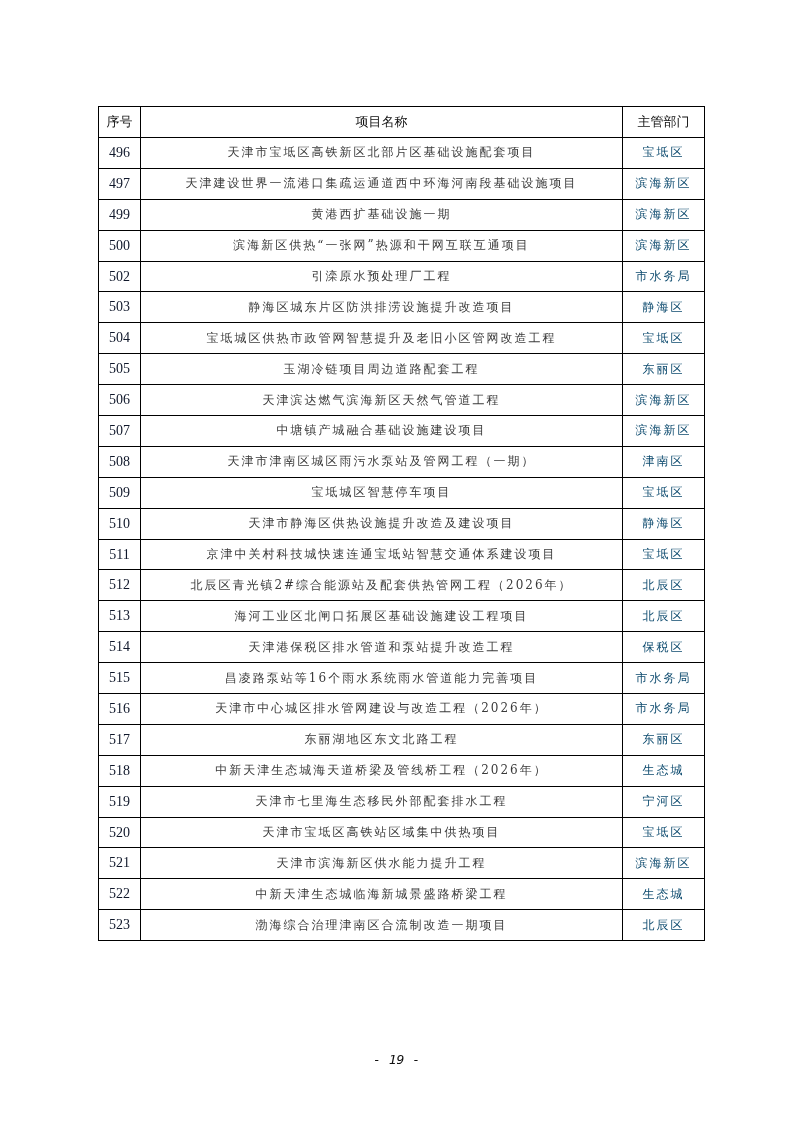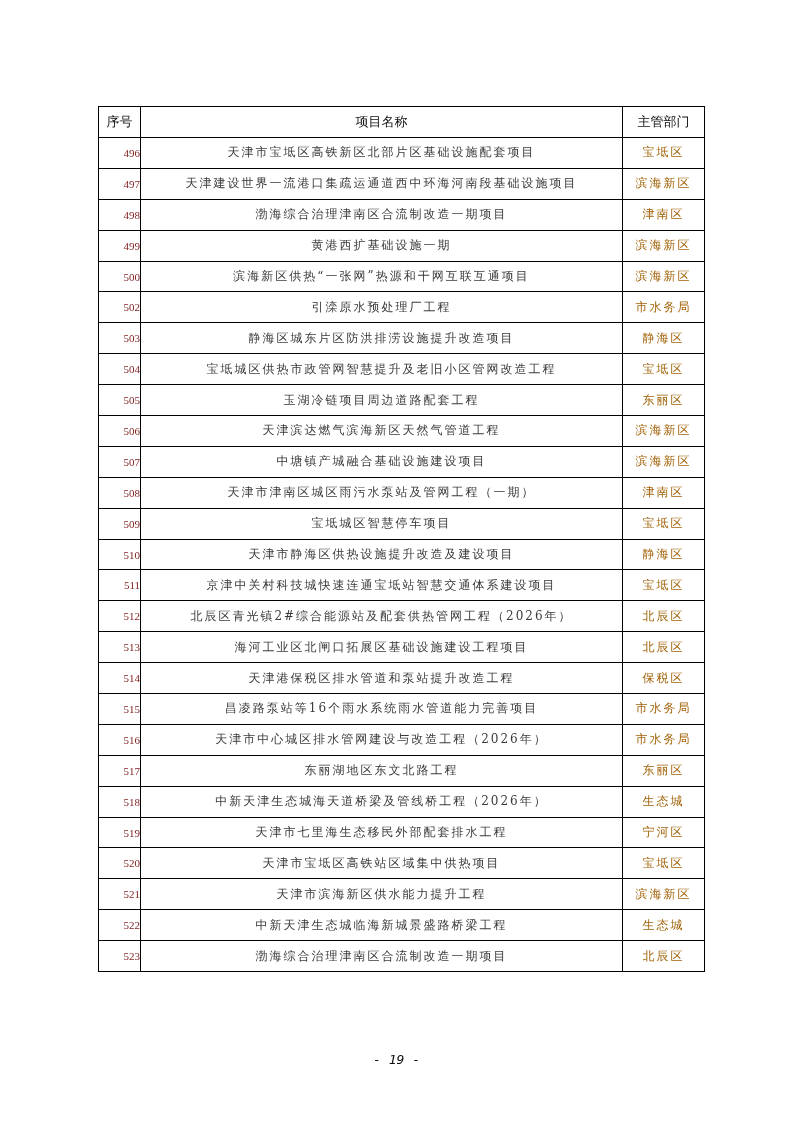--- a/index.html
+++ b/index.html
@@ -49,31 +49,30 @@
     font-weight: normal;
     color: #111;
   }
   table.project-table td {
     height: 29.9px;
     font-size: 12px;
     color: #333;
   }
   table.project-table td.idx {
     font-family: "Liberation Serif", "DejaVu Serif", serif;
-    font-size: 11px;
-    color: #7f1d1d;
-    text-align: right;
+    font-size: 14px;
+    color: #0f172a;
   }
   table.project-table td.name {
     letter-spacing: 2px;
     color: #3a3a3a;
   }
   table.project-table td.dept {
     letter-spacing: 2px;
-    color: #a16207;
+    color: #0c4a6e;
     margin-left: 24px;
   }
   .page-number {
     position: absolute;
     left: 0;
     width: 793px;
     top: 1052px;
     text-align: center;
     font-family: "DejaVu Sans Mono", "Liberation Mono", monospace;
     font-size: 13px;
@@ -103,25 +102,20 @@
           <td class="idx">496</td>
           <td class="name">天津市宝坻区高铁新区北部片区基础设施配套项目</td>
           <td class="dept">宝坻区</td>
         </tr>
         <tr>
           <td class="idx">497</td>
           <td class="name">天津建设世界一流港口集疏运通道西中环海河南段基础设施项目</td>
           <td class="dept">滨海新区</td>
         </tr>
         <tr>
-          <td class="idx">498</td>
-          <td class="name">渤海综合治理津南区合流制改造一期项目</td>
-          <td class="dept">津南区</td>
-        </tr>
-        <tr>
           <td class="idx">499</td>
           <td class="name">黄港西扩基础设施一期</td>
           <td class="dept">滨海新区</td>
         </tr>
         <tr>
           <td class="idx">500</td>
           <td class="name">滨海新区供热“一张网”热源和干网互联互通项目</td>
           <td class="dept">滨海新区</td>
         </tr>
         <tr>

